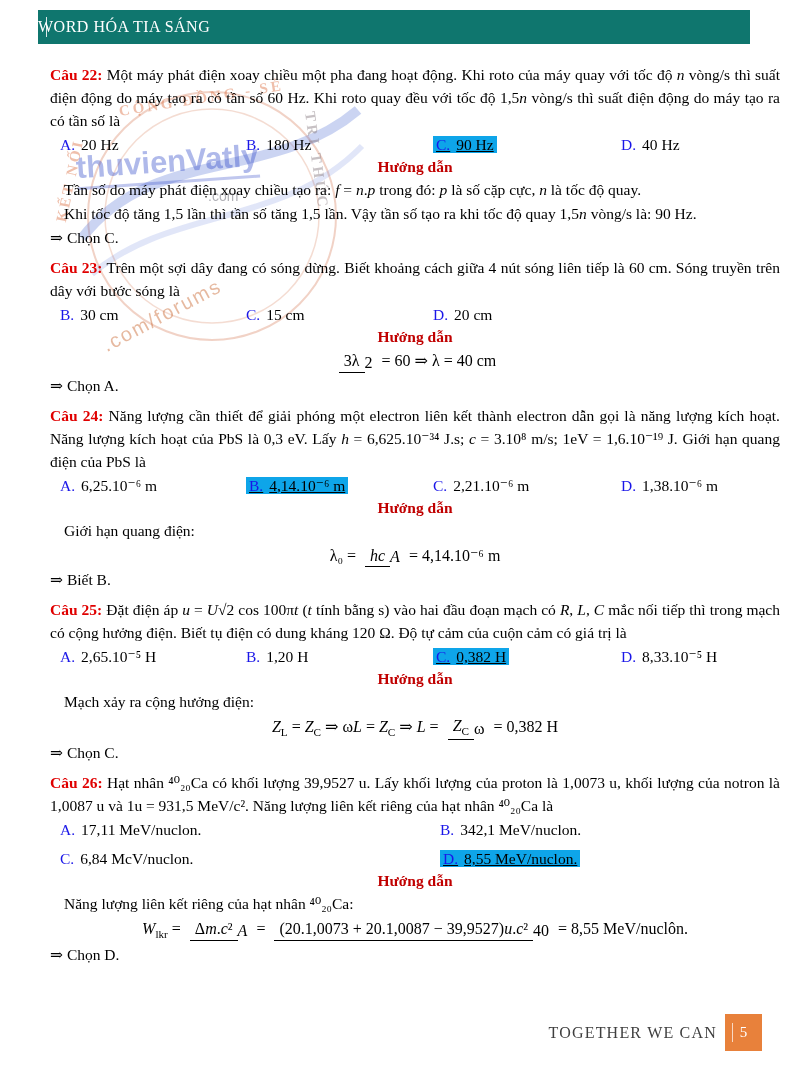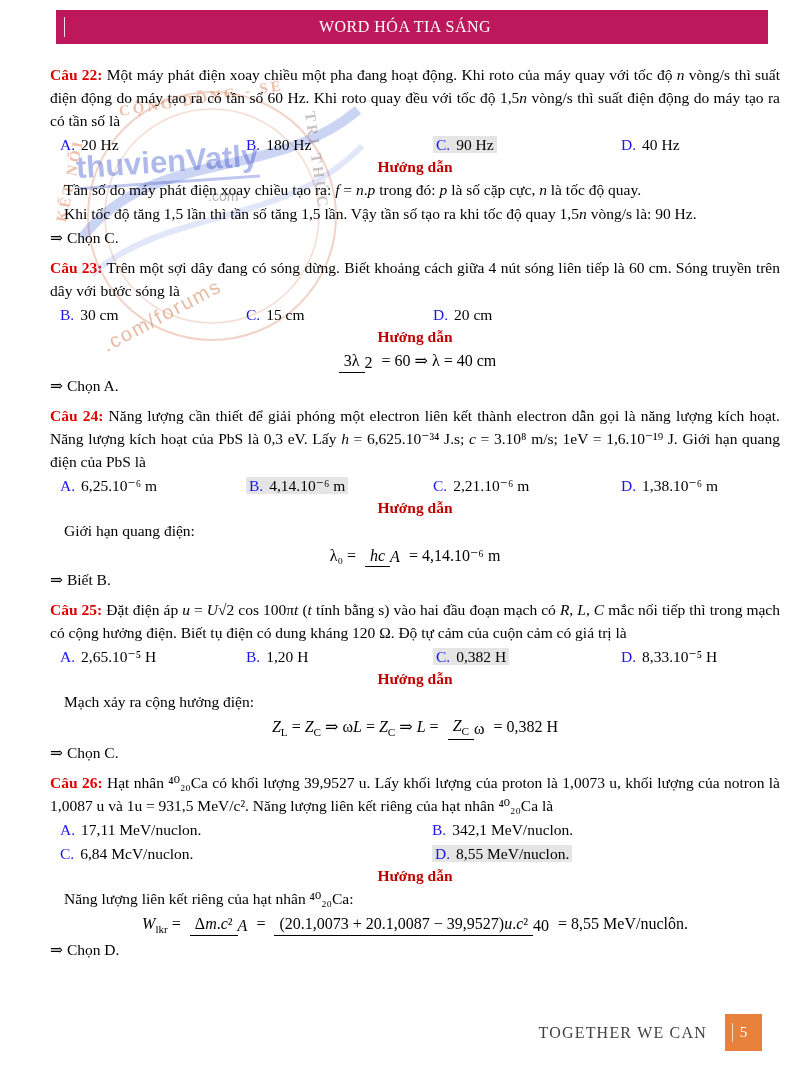--- a/index.html
+++ b/index.html
@@ -1,43 +1,43 @@
 <!DOCTYPE html>
 <html><head>
 <meta charset="utf-8">
 <style>
   html,body{margin:0;padding:0;background:#fff;}
   .page{position:relative;width:810px;height:1078px;background:#ffffff;overflow:hidden;
         font-family:"Liberation Serif","DejaVu Serif",serif;color:#000;}
   
-  .header-bar{position:absolute;left:56px;top:10px;width:712px;height:34px;background:#be185d;
-              display:flex;align-items:center;justify-content:center;padding-right:14px;box-sizing:border-box;}
+  .header-bar{position:absolute;left:38px;top:10px;width:712px;height:34px;background:#0f766e;
+              display:flex;align-items:center;justify-content:flex-start;padding-right:14px;box-sizing:border-box;}
   .header-tick{position:absolute;left:8px;top:7px;width:1px;height:20px;background:rgba(255,255,255,.85);}
   .header-title{color:#fff;font-size:16px;letter-spacing:.5px;}
   
   .content{position:absolute;left:50px;top:56px;width:730px;font-size:15.5px;}
   .qblock{margin-top:7px;}
   .stem{margin:0;text-align:justify;line-height:23px;}
   .qnum{color:#e00000;font-weight:bold;}
   .options{display:grid;grid-template-columns:186px 187px 188px 1fr;padding-left:10px;margin:2px 0 0;line-height:21px;}
-  .options.two{grid-template-columns:372px 1fr;row-gap:3px;}
+  .options.two{grid-template-columns:372px 1fr;row-gap:3px;gap:8px;}
   .optletter{color:#1a16e8;margin-right:6px;}
-  .hl{background:#e5e5e5;padding:0 3px;}
+  .hl{background:#0ea5e9;padding:0 3px;text-decoration:underline;}
   .hd{color:#c00000;font-weight:bold;text-align:center;margin:1px 0 0;line-height:21px;}
   .sol{margin:1px 0 0;padding-left:14px;line-height:23px;text-align:justify;}
   .chon{margin:2px 0 0;line-height:22px;}
   .chon b{font-weight:normal;}
   .formula{text-align:center;font-size:16px;margin:4px 0 2px;line-height:1.2;}
   .frac{display:inline-flex;flex-direction:row;align-items:center;vertical-align:middle;margin:0 5px;}
   .frac .num{display:block;padding:0 5px 1px;border-bottom:1.4px solid #000;line-height:1.15;}
   .frac .den{display:block;padding-top:1px;line-height:1.15;}
   sub{font-size:70%;}
   i{font-style:italic;}
   
-  .footer{position:absolute;top:1014px;right:48px;display:flex;align-items:center;gap:18px;}
+  .footer{position:absolute;top:1014px;right:48px;display:flex;align-items:center;gap:8px;}
   .slogan{font-size:16px;color:#3f3f3f;letter-spacing:1.2px;}
   .pagebox{width:37px;height:37px;background:#e8813b;color:#fff;display:flex;align-items:center;
            justify-content:center;font-size:15px;position:relative;}
   .pagebox-tick{position:absolute;left:7px;top:9px;width:1px;height:19px;background:rgba(255,255,255,.7);}
   
   .wm{position:absolute;left:40px;top:88px;width:340px;height:300px;pointer-events:none;}
   .wm svg{position:absolute;left:0;top:0;}
   .wm-site{position:absolute;left:36px;top:56px;font-size:31px;font-weight:bold;
            font-family:"Liberation Sans","DejaVu Sans",sans-serif;
            color:rgba(45,70,200,.38);transform:rotate(-4deg);

